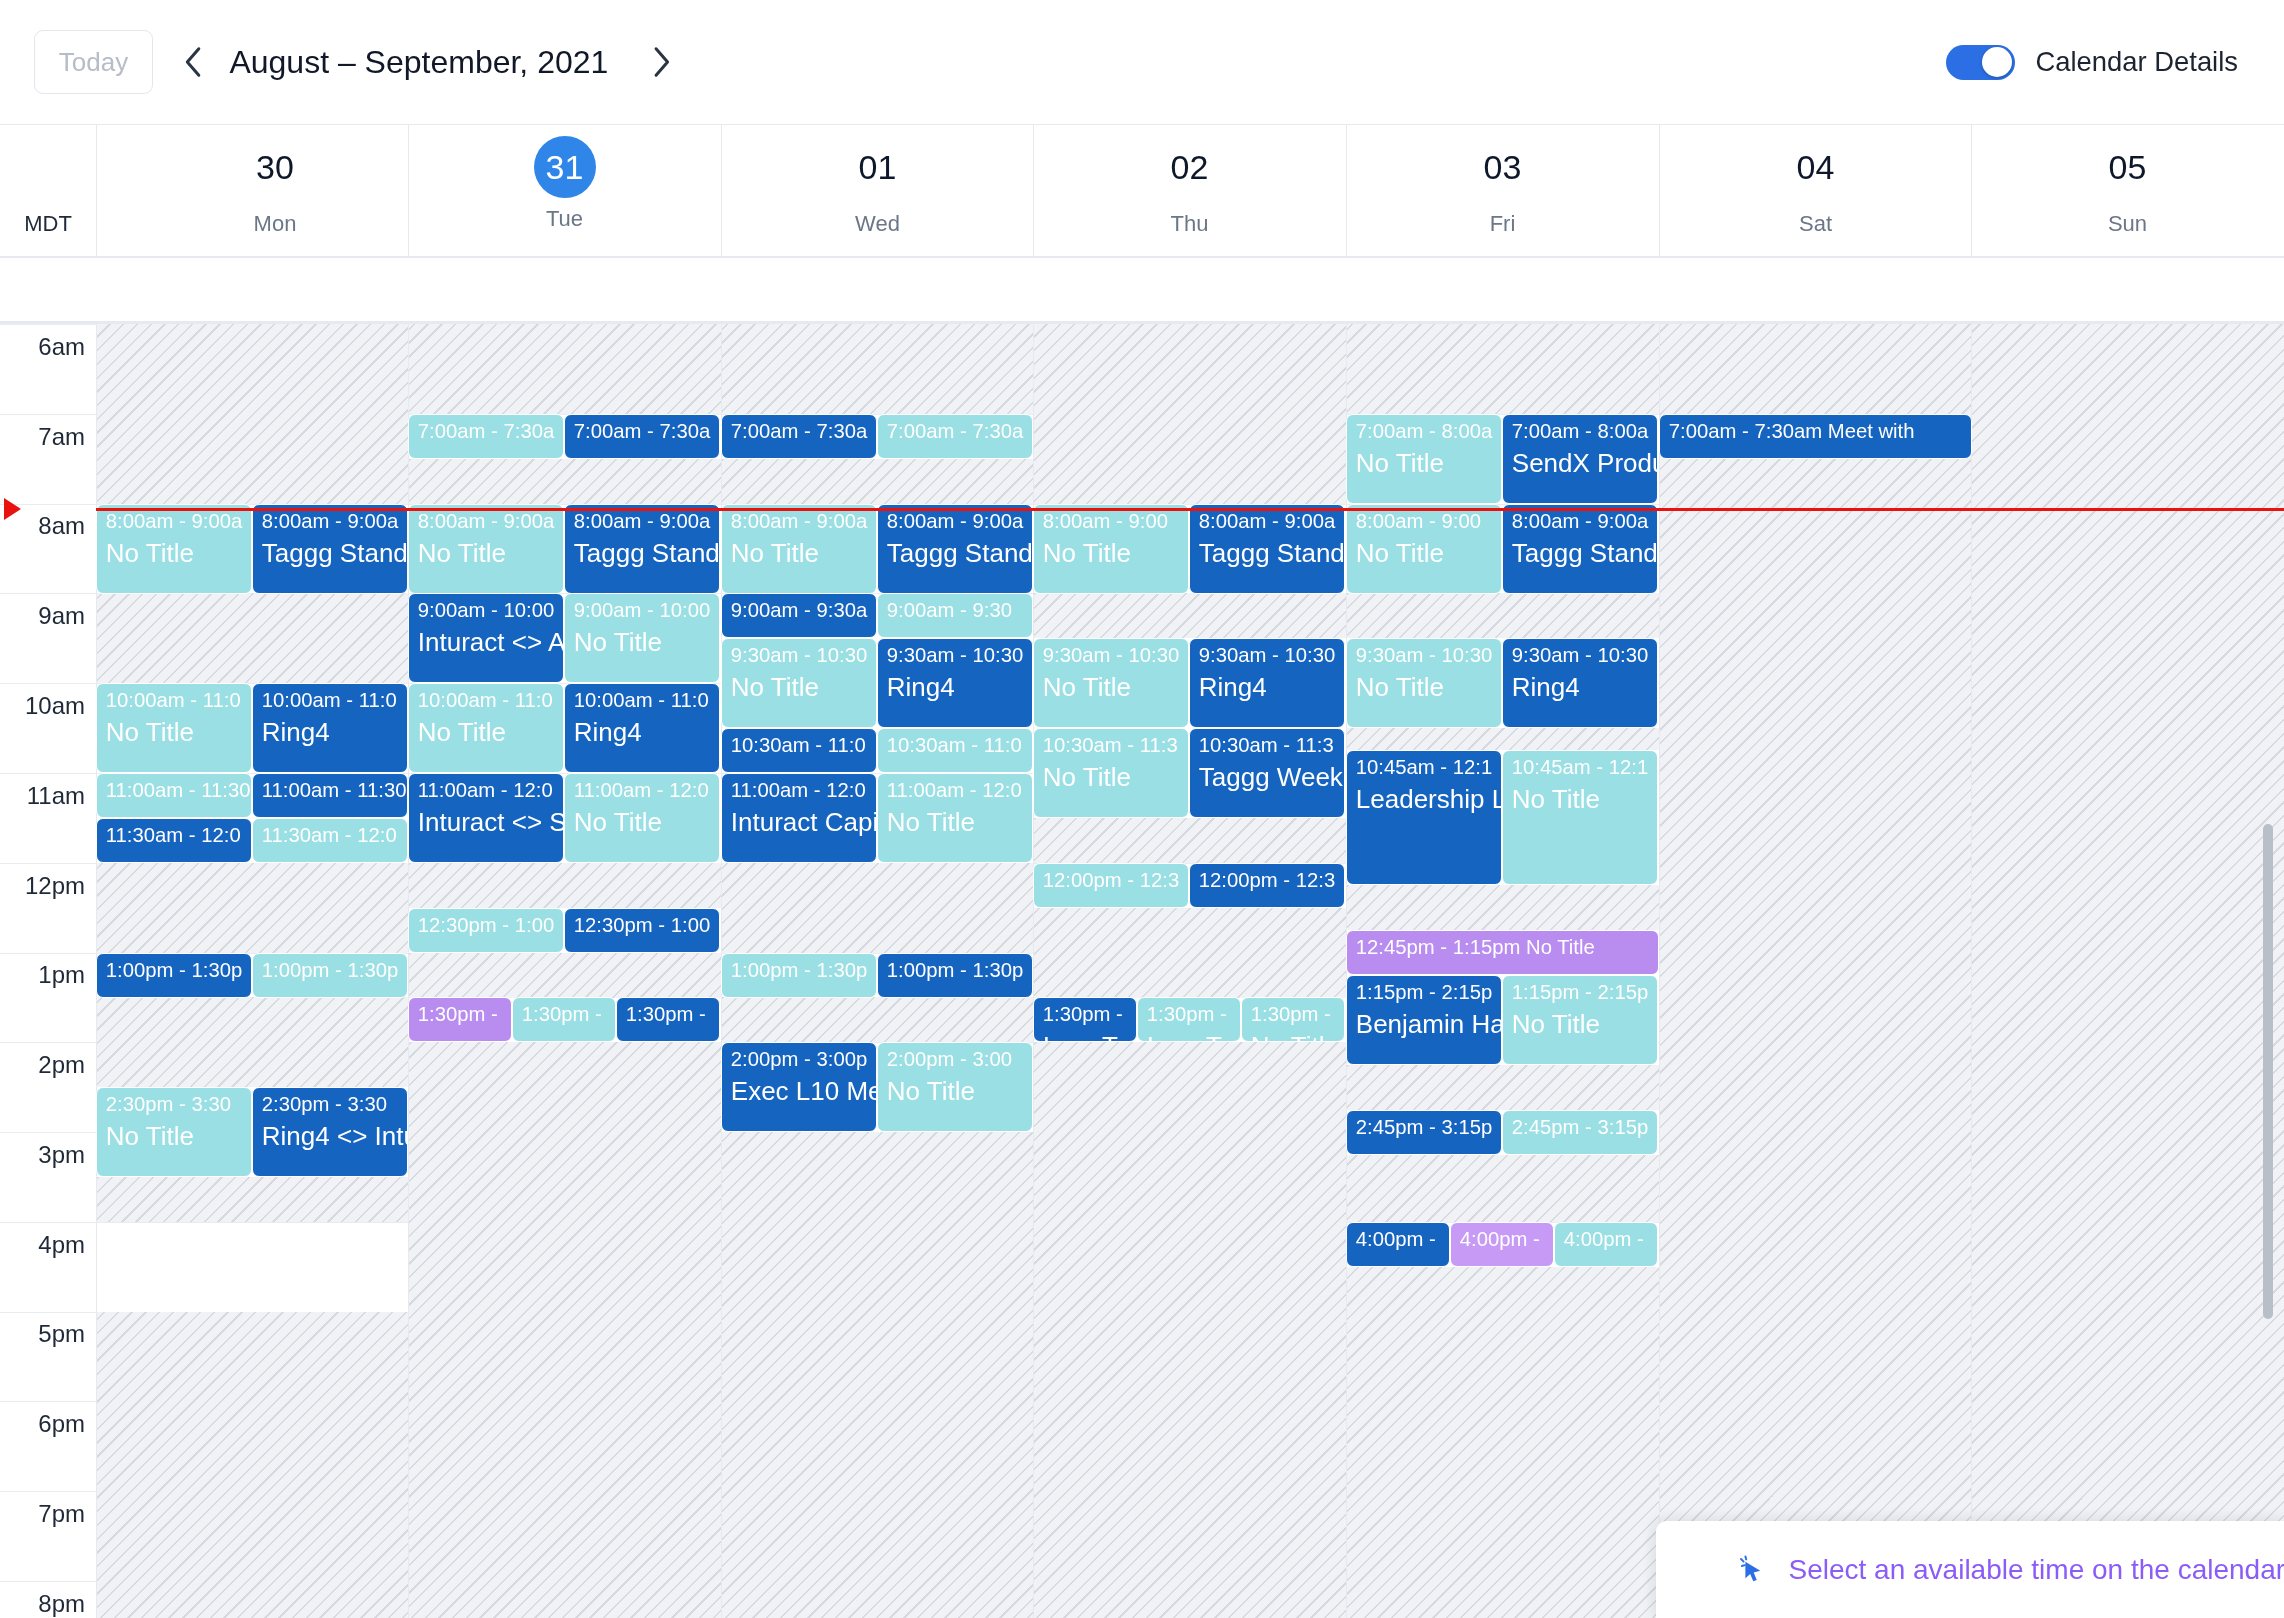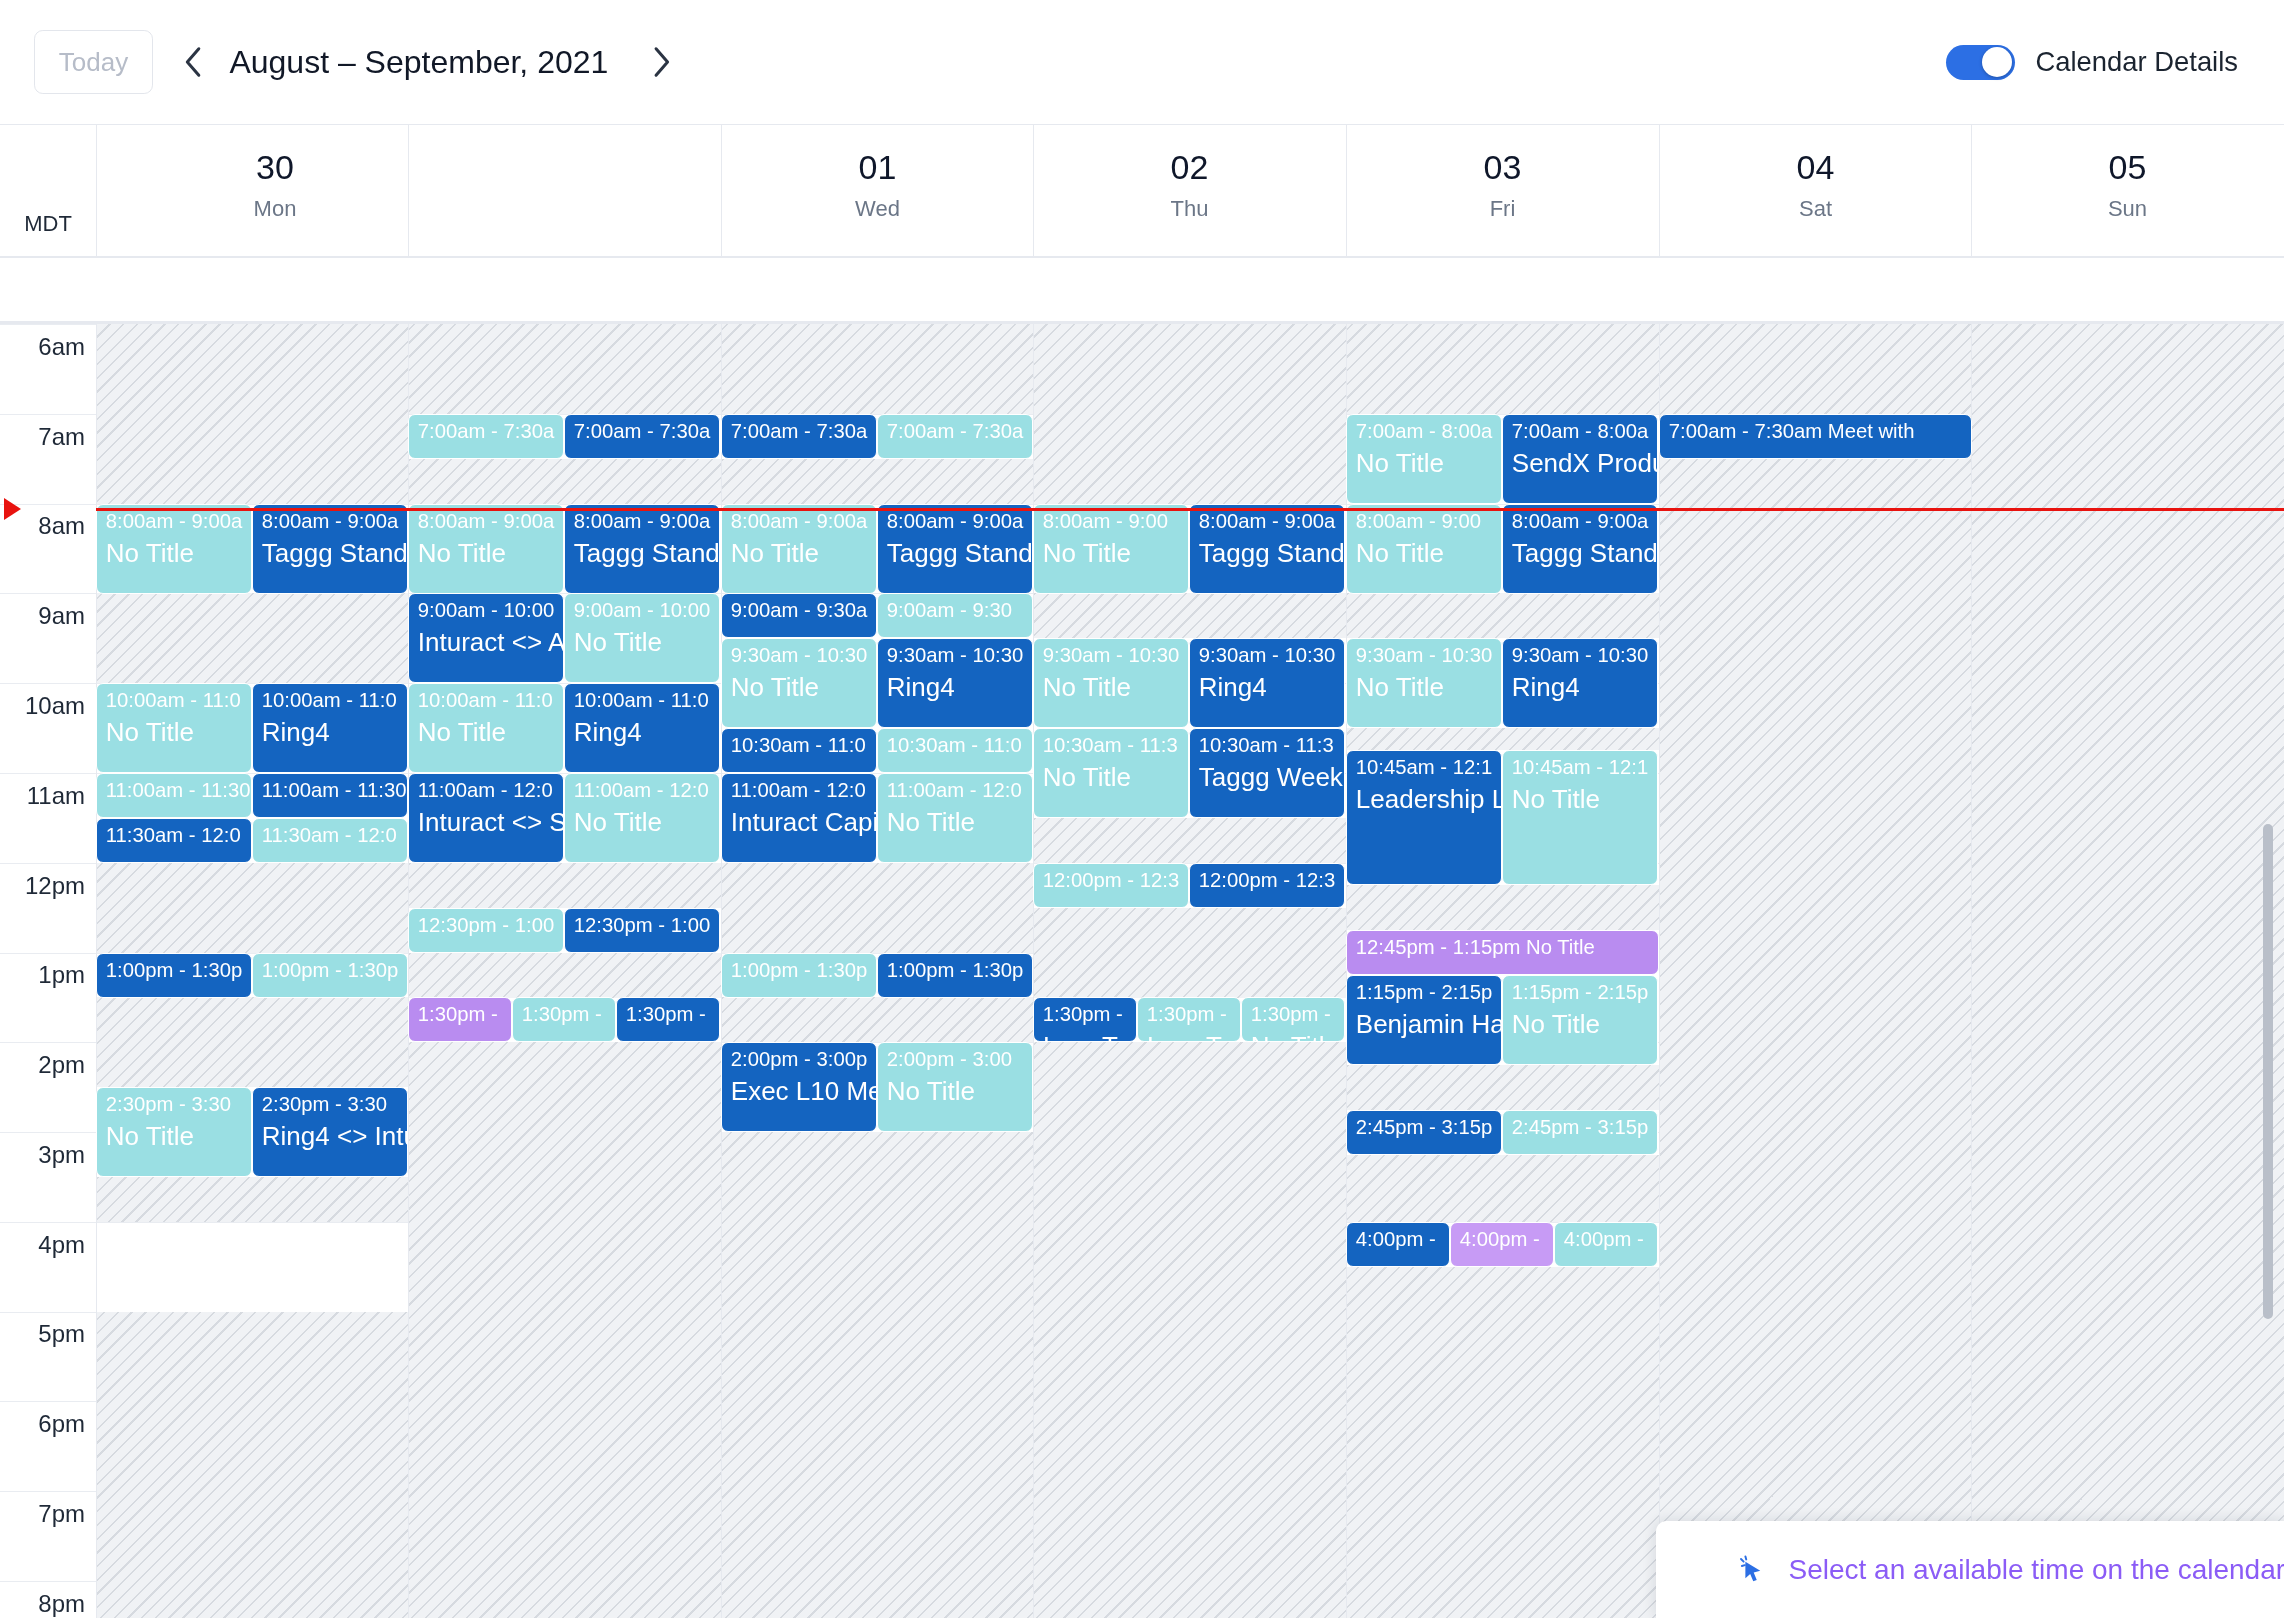--- a/index.html
+++ b/index.html
@@ -60,21 +60,21 @@
   #headrow { position: absolute; left: 0; top: 0; width: 2284px; height: 131px; background:#fff; }
   .dayhead { position: absolute; top: 0; height: 131px; text-align: center; }
   .dnum {
     font-size: 34px; color: #0f172a; font-weight: 400;
     margin-top: 19.5px; line-height: 44px;
   }
   .dnum.today {
     width: 62px; height: 62px; line-height: 62px; border-radius: 50%;
     background: #2f86e8; color: #fff; margin: 10.6px auto 0 auto;
   }
-  .dname { font-size: 22px; color: #6b7687; margin-top: 7px; }
+  .dname { font-size: 22px; color: #6b7687; margin-top: 22px; }
   .dname.today { margin-top: 8.8px; }
   #tz-label {
     position: absolute; left: 0; top: 0; width: 96px; height: 131px;
     display: flex; align-items: flex-end; justify-content: center;
     padding-bottom: 19.5px; font-size: 22px; color: #1f2937;
   }
   #headrow-bottom { position:absolute; left:0; top:131px; width:2284px; height:1.8px; background:#e6e9ef; }
 
   
   #alldayrow { position: absolute; left: 0; top: 133px; width: 2284px; height: 64px; background:#fff; }
@@ -181,20 +181,24 @@
   </div>
 </div>
 
 <div id="grid">
 
   <div id="headrow">
     <div id="tz-label">MDT</div>
   <div class="dayhead" style="left: 96px; width: 358px;">
         <div class="dnum">30</div>
         <div class="dname">Mon</div>
+      </div>
+      <div class="dayhead" style="left: 408px; width: 313px;">
+        <div class="dnum today">31</div>
+        <div class="dname today">Tue</div>
       </div>
       <div class="dayhead" style="left: 721px; width: 313px;">
         <div class="dnum">01</div>
         <div class="dname">Wed</div>
       </div>
       <div class="dayhead" style="left: 1033px; width: 313px;">
         <div class="dnum">02</div>
         <div class="dname">Thu</div>
       </div>
       <div class="dayhead" style="left: 1346px; width: 313px;">

